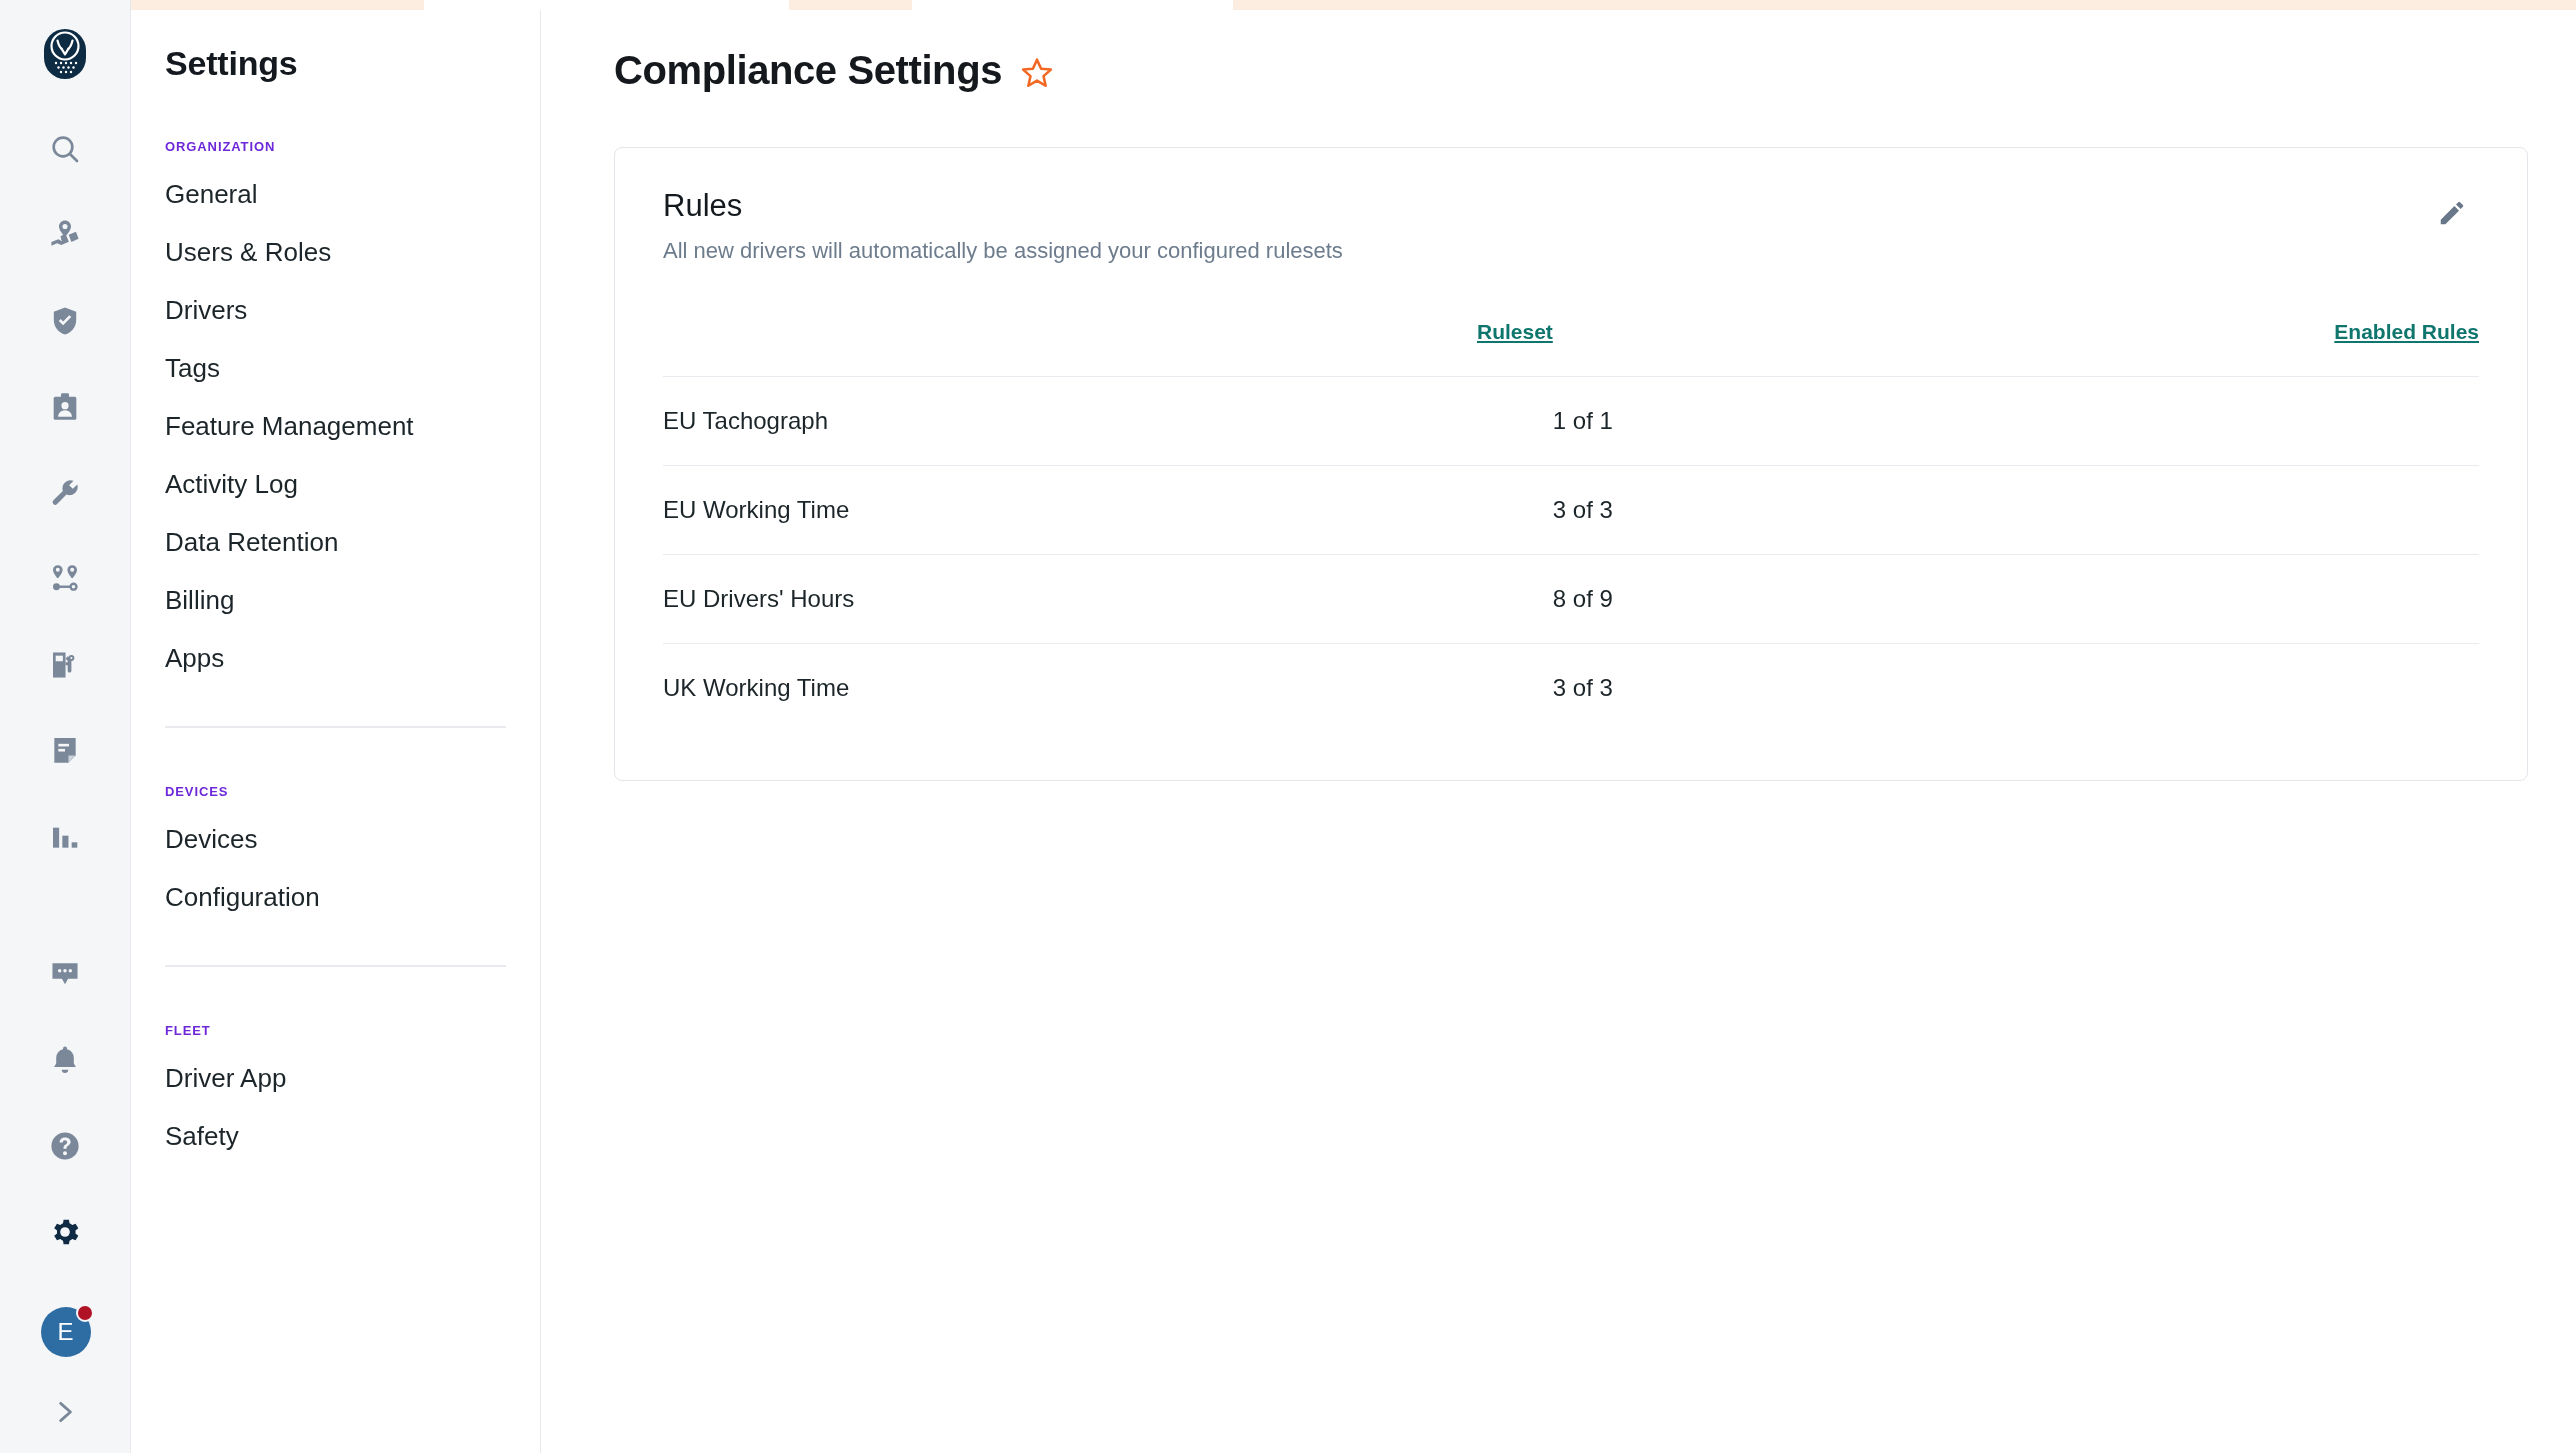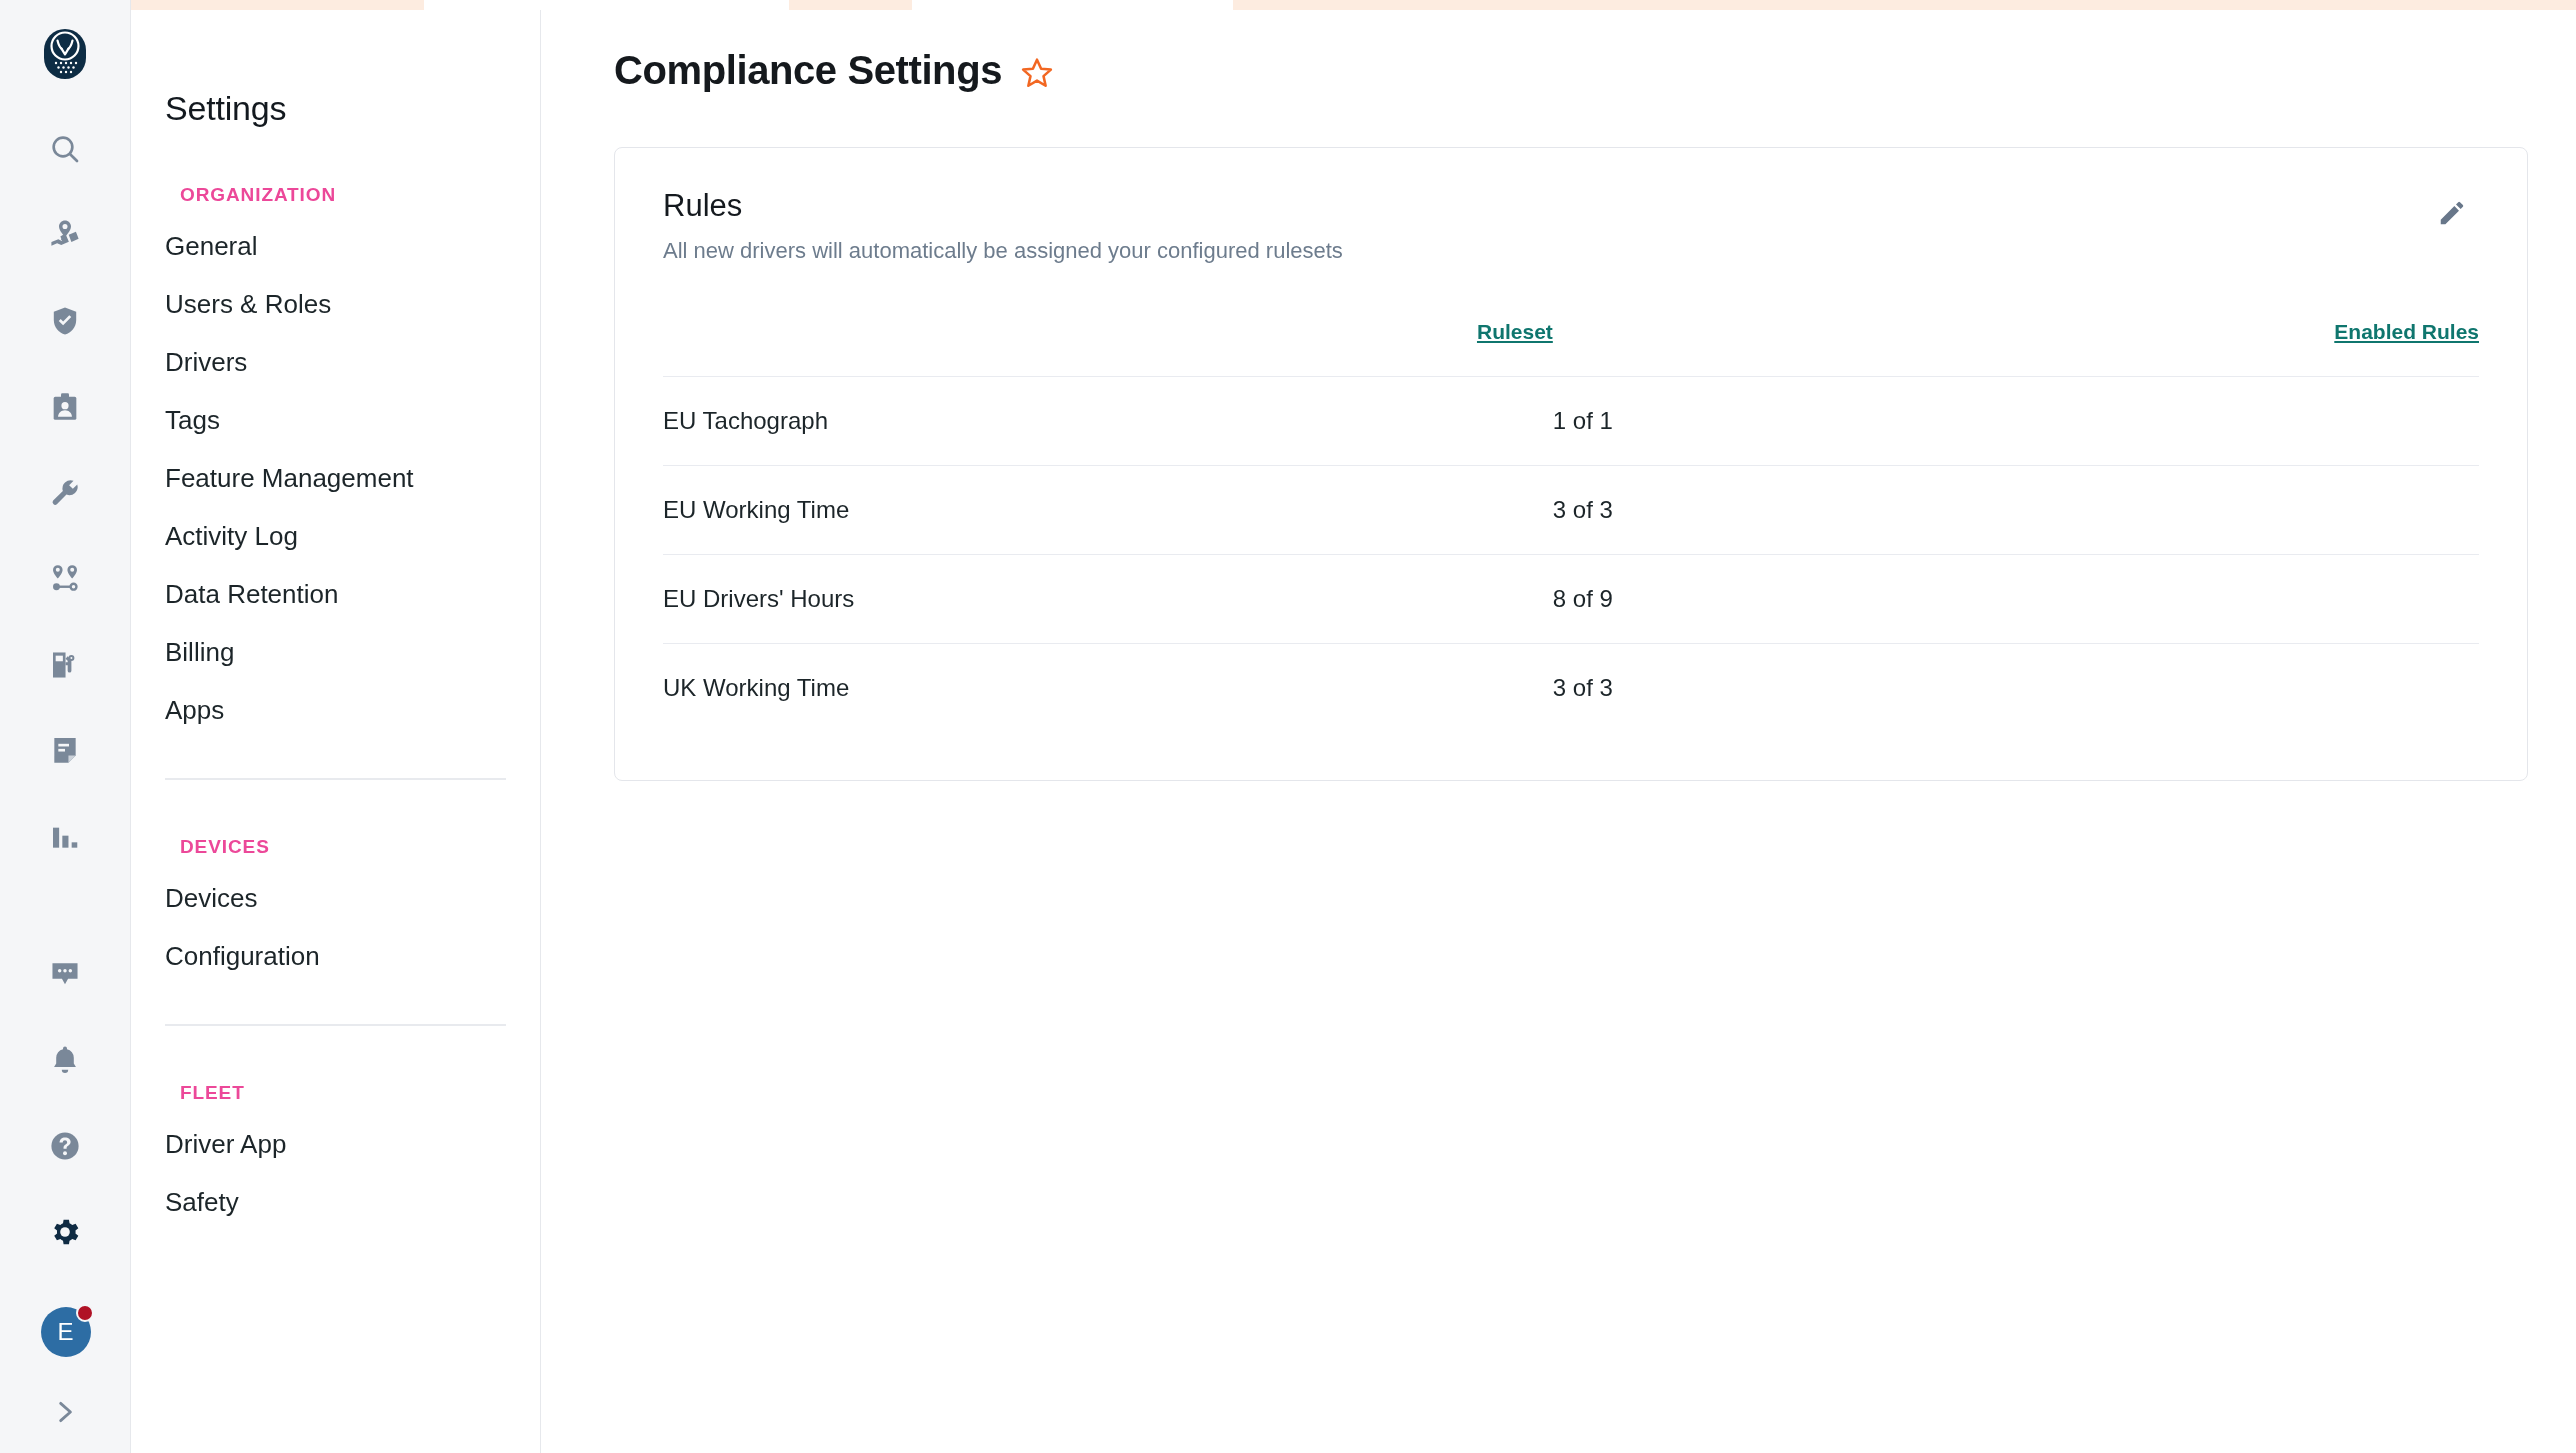--- a/index.html
+++ b/index.html
@@ -53,27 +53,27 @@
     cursor: pointer; color: #7a8899;
   }
 
   
   .nav-panel {
     width: 410px; flex: 0 0 410px; height: 1454px;
     background: #ffffff; border-right: 1px solid #e6e8ec;
     padding: 0 0 0 0; overflow: hidden; position: relative;
   }
   .nav-title {
-    font-size: 34px; font-weight: 400; color: #13191f;
-    padding: 44px 0 0 34px; letter-spacing: -0.2px; margin-top: 45px;
+    font-size: 34px; font-weight: 700; color: #13191f;
+    padding: 44px 0 0 34px; letter-spacing: -0.2px;
   }
   .nav-section { padding: 0 0 0 34px; }
   .nav-section-label {
-    font-size: 19px; font-weight: 700; color: #ec4899;
-    letter-spacing: 0.9px; margin-top: 56px; margin-bottom: 10px; margin-left: 15px;
+    font-size: 13px; font-weight: 700; color: #6d28d9;
+    letter-spacing: 0.9px; margin-top: 56px; margin-bottom: 10px;
   }
   .nav-item {
     font-size: 26px; color: #1c2529; line-height: 1.0;
     padding: 17px 0 15px 0; cursor: pointer;
   }
   .nav-divider {
     height: 2px; background: #e8eaee;
     margin: 40px 30px 0 34px; width: 341px;
   }
 

